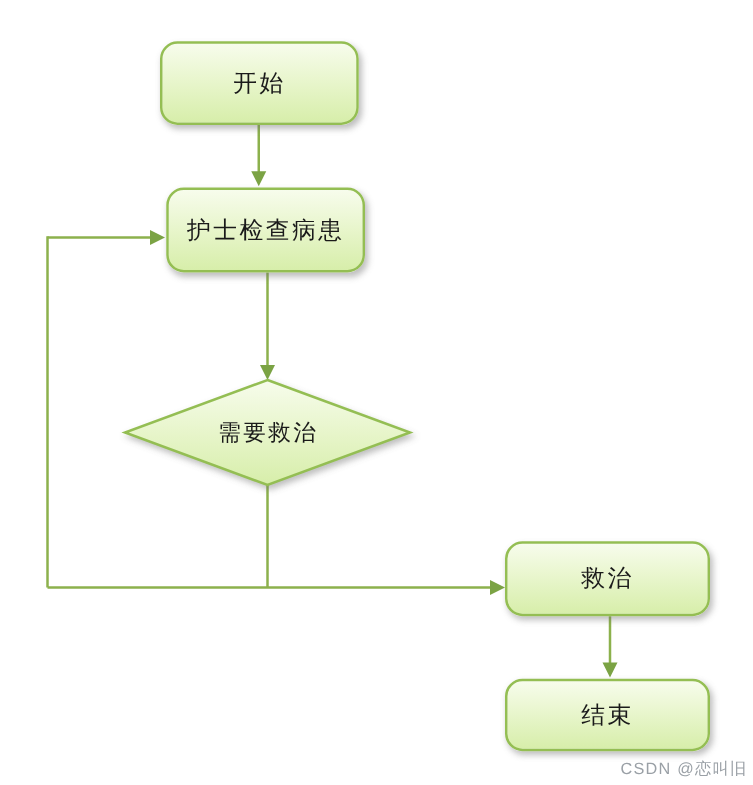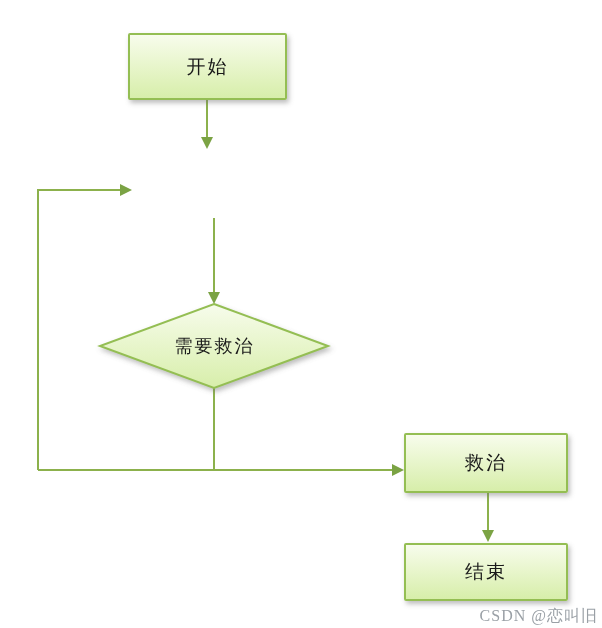--- a/index.html
+++ b/index.html
@@ -16,21 +16,21 @@
   .connector-layer {
     position: absolute;
     left: 0; top: 0;
     width: 602px; height: 628px;
   }
 
   .node {
     position: absolute;
     box-sizing: border-box;
     border: 2px solid #94BE53;
-    border-radius: 2px;
+    border-radius: 14px;
     background: linear-gradient(to bottom, #F7FCEC 0%, #E9F6CE 45%, #D7EEAA 100%);
     box-shadow: 2px 3px 5px rgba(110,110,110,0.45);
     display: flex;
     align-items: center;
     justify-content: center;
     color: #1a1a1a;
     font-size: 19px;
     letter-spacing: 2px;
   }
 
@@ -50,22 +50,22 @@
     font-size: 18px;
     letter-spacing: 2px;
     pointer-events: none;
   }
 
   .watermark {
     position: absolute;
     right: 4px;
     top: 606px;
     color: #9aa0a6;
-    font-size: 16px;
-    font-family: Liberation Serif, serif;
+    font-size: 13px;
+    font-family: Liberation Sans, sans-serif;
     letter-spacing: 1px;
   }
 </style>
 </head>
 <body>
 
 <div class="canvas">
 
   <svg class="connector-layer" viewBox="0 0 602 628" xmlns="http://www.w3.org/2000/svg">
     <defs>
@@ -96,20 +96,23 @@
     <line x1="488" y1="493" x2="488" y2="531" stroke="#8CB14C" stroke-width="2"></line>
     <polygon points="482,530 494,530 488,542" fill="#7BA344"></polygon>
 
     <polygon points="214,304 328,346 214,388 100,346" fill="url(#diamondGrad)" stroke="#94BE53" stroke-width="2" filter="url(#softShadow)"></polygon>
   </svg>
 
   <div class="node node-start">
     <span>开始</span>
   </div>
 
+  <div class="node node-check">
+    <span>护士检查病患</span>
+  </div>
 
   <div class="diamond-label">
     <span>需要救治</span>
   </div>
 
   <div class="node node-end">
     <span>结束</span>
   </div>
 
   <div class="node node-treat">

